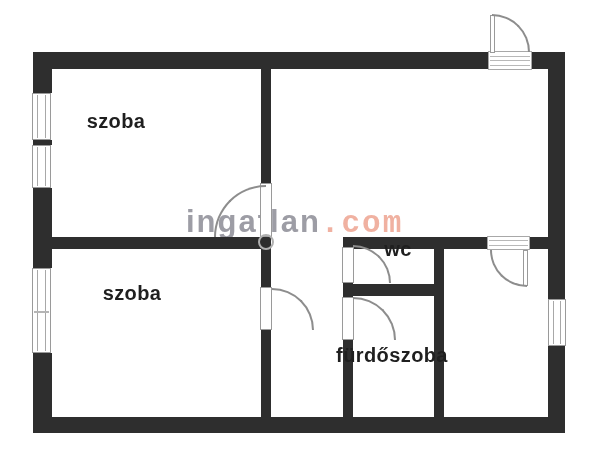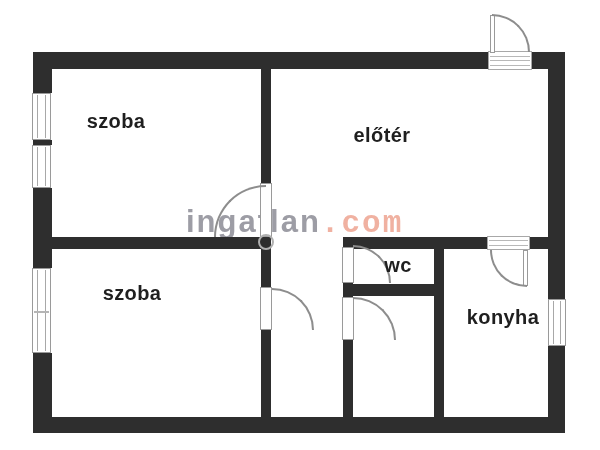--- a/index.html
+++ b/index.html
@@ -95,18 +95,17 @@
   <div class="arc tr" style="left:353px;top:297px;width:43px;height:43px;"></div>
 
   <div class="threshold" style="left:487px;top:236px;width:43px;height:14px;">
       <i></i>
       <i></i>
     </div>
   <div class="leaf" style="left:523px;top:250px;width:5px;height:36px;"></div>
   <div class="arc bl" style="left:490px;top:250px;width:37px;height:37px;"></div>
 
   <div class="room-label" style="left:116px;top:110px;">szoba</div>
-  <div class="room-label" style="left:382px;top:124px;">előtér</div>
   <div class="room-label" style="left:132px;top:282px;">szoba</div>
-  <div class="room-label" style="left:398px;top:254px;">wc</div>
-  <div class="room-label" style="left:503px;top:306px;">konyha</div>
+  <div class="room-label" style="left:398px;top:238px;">wc</div>
+  <div class="room-label" style="left:392px;top:344px;">fürdőszoba</div>
 
 </div>
 
 </body></html>

